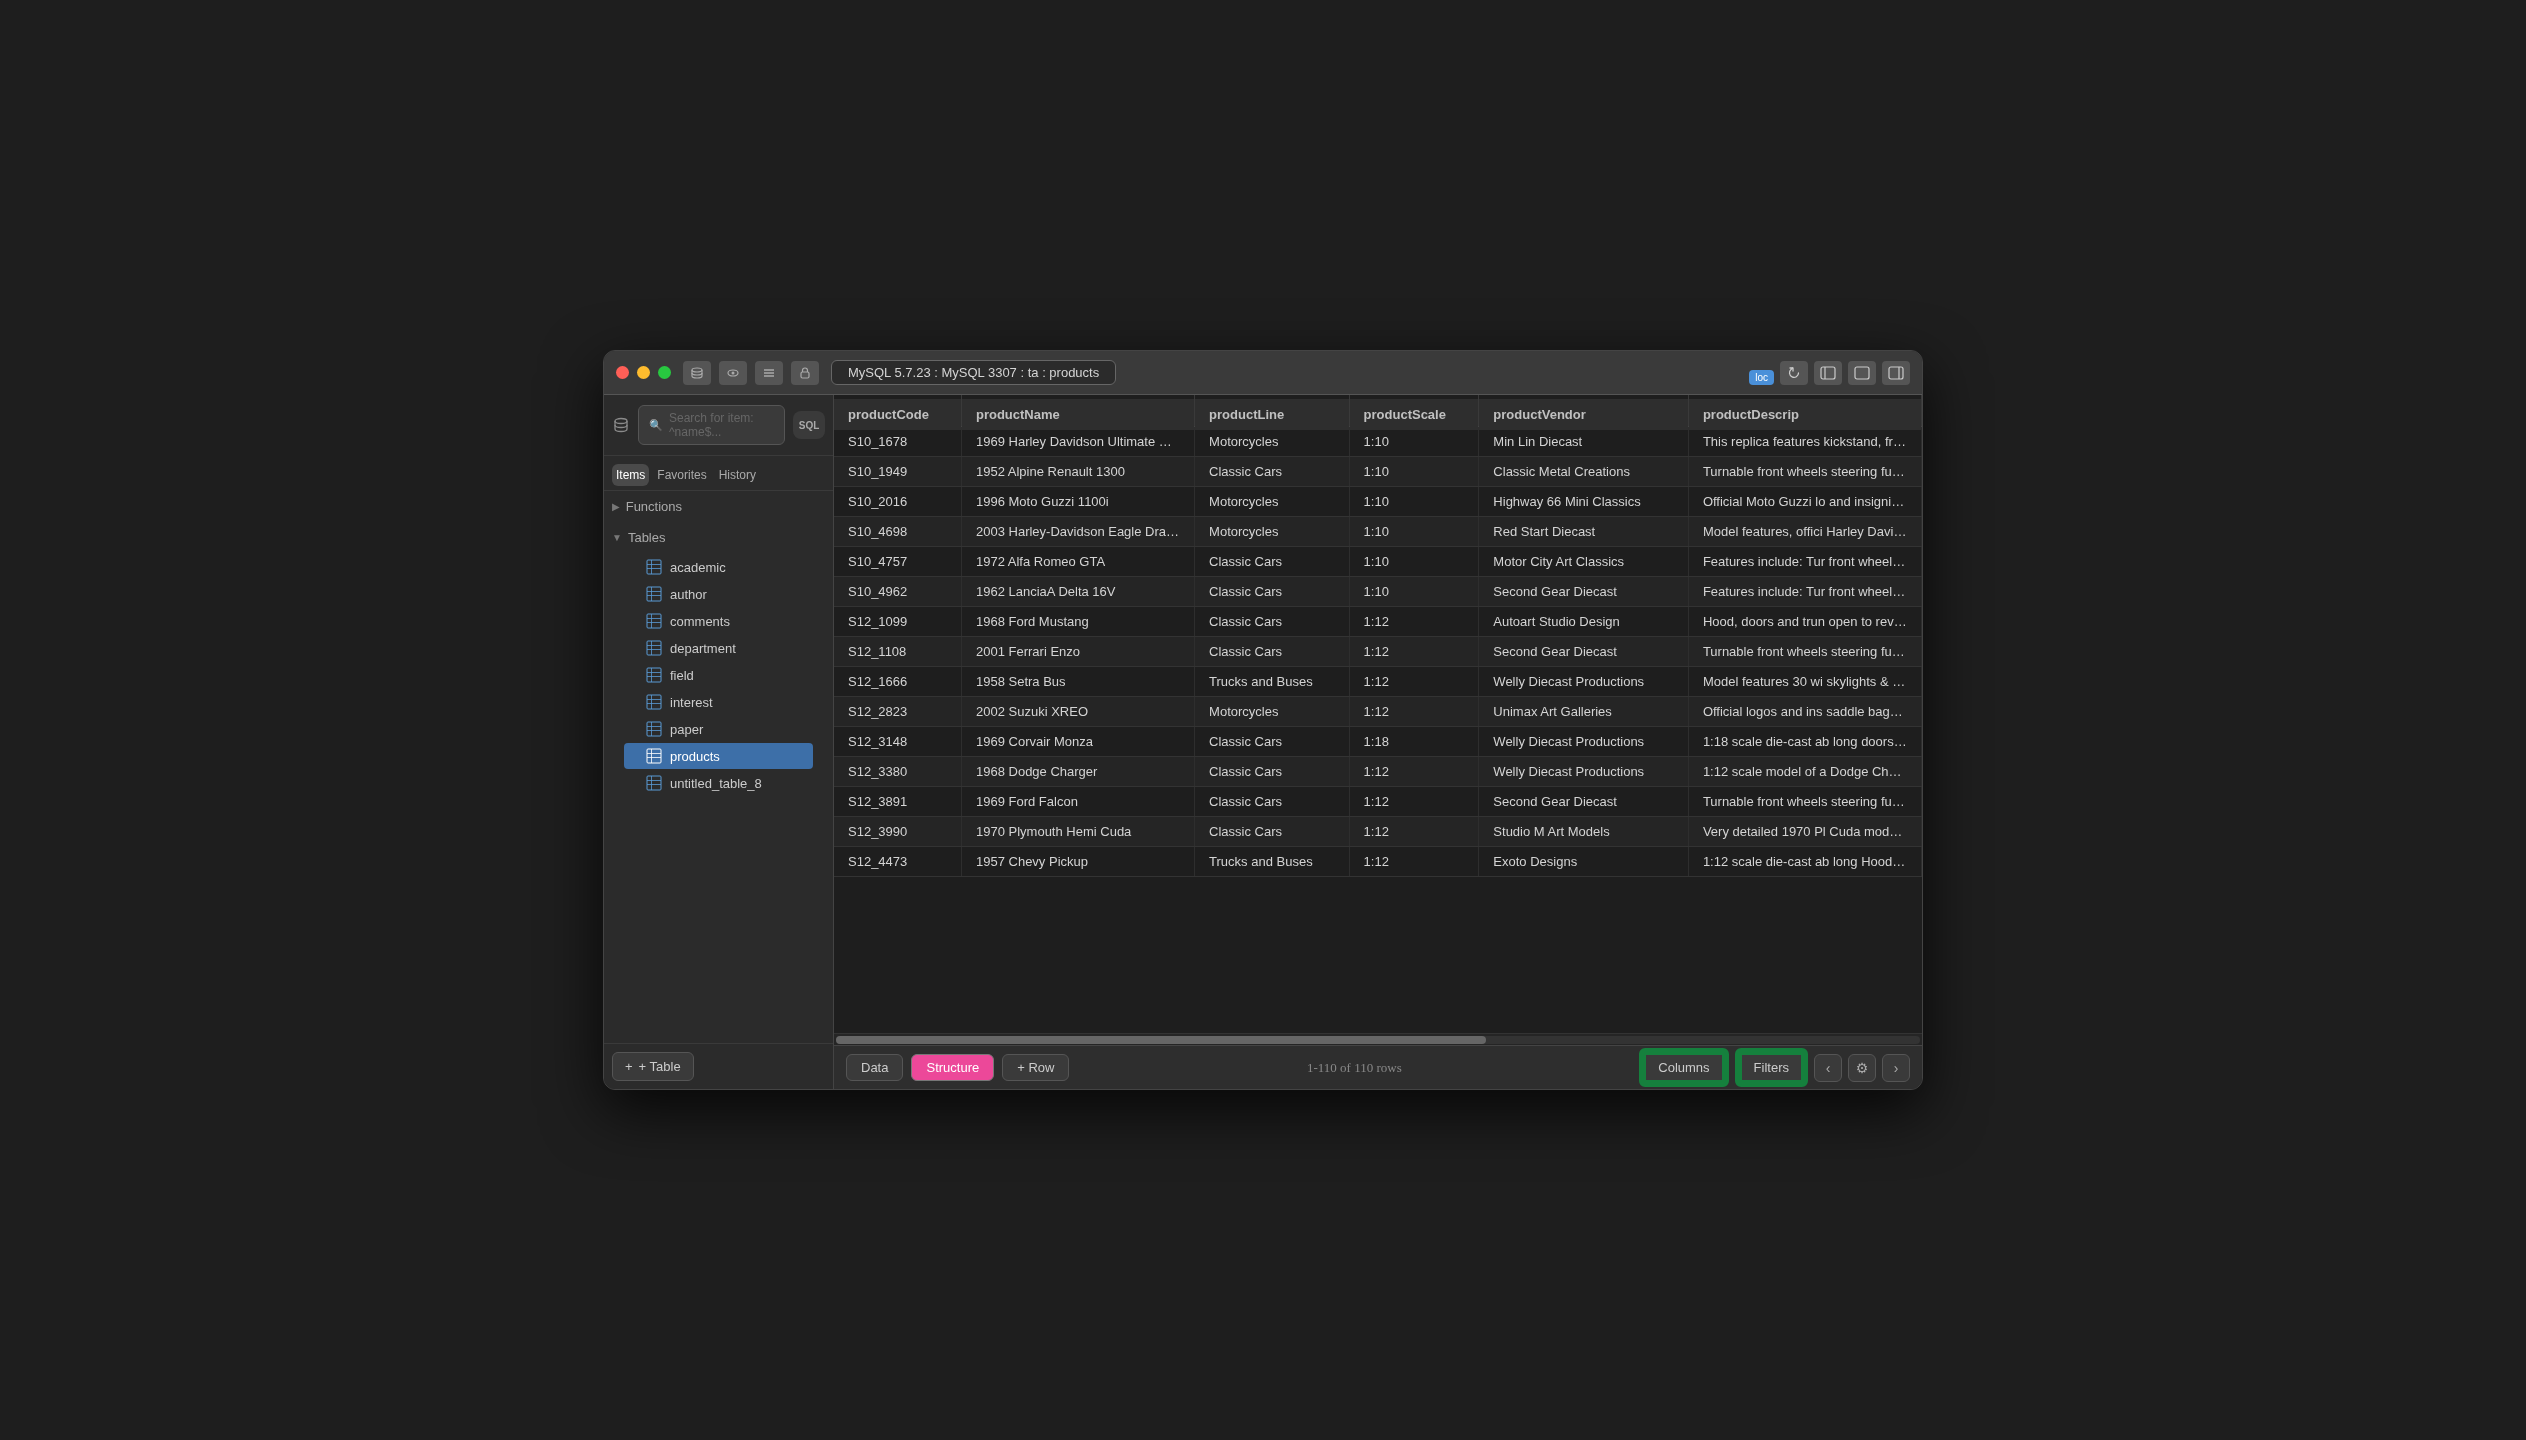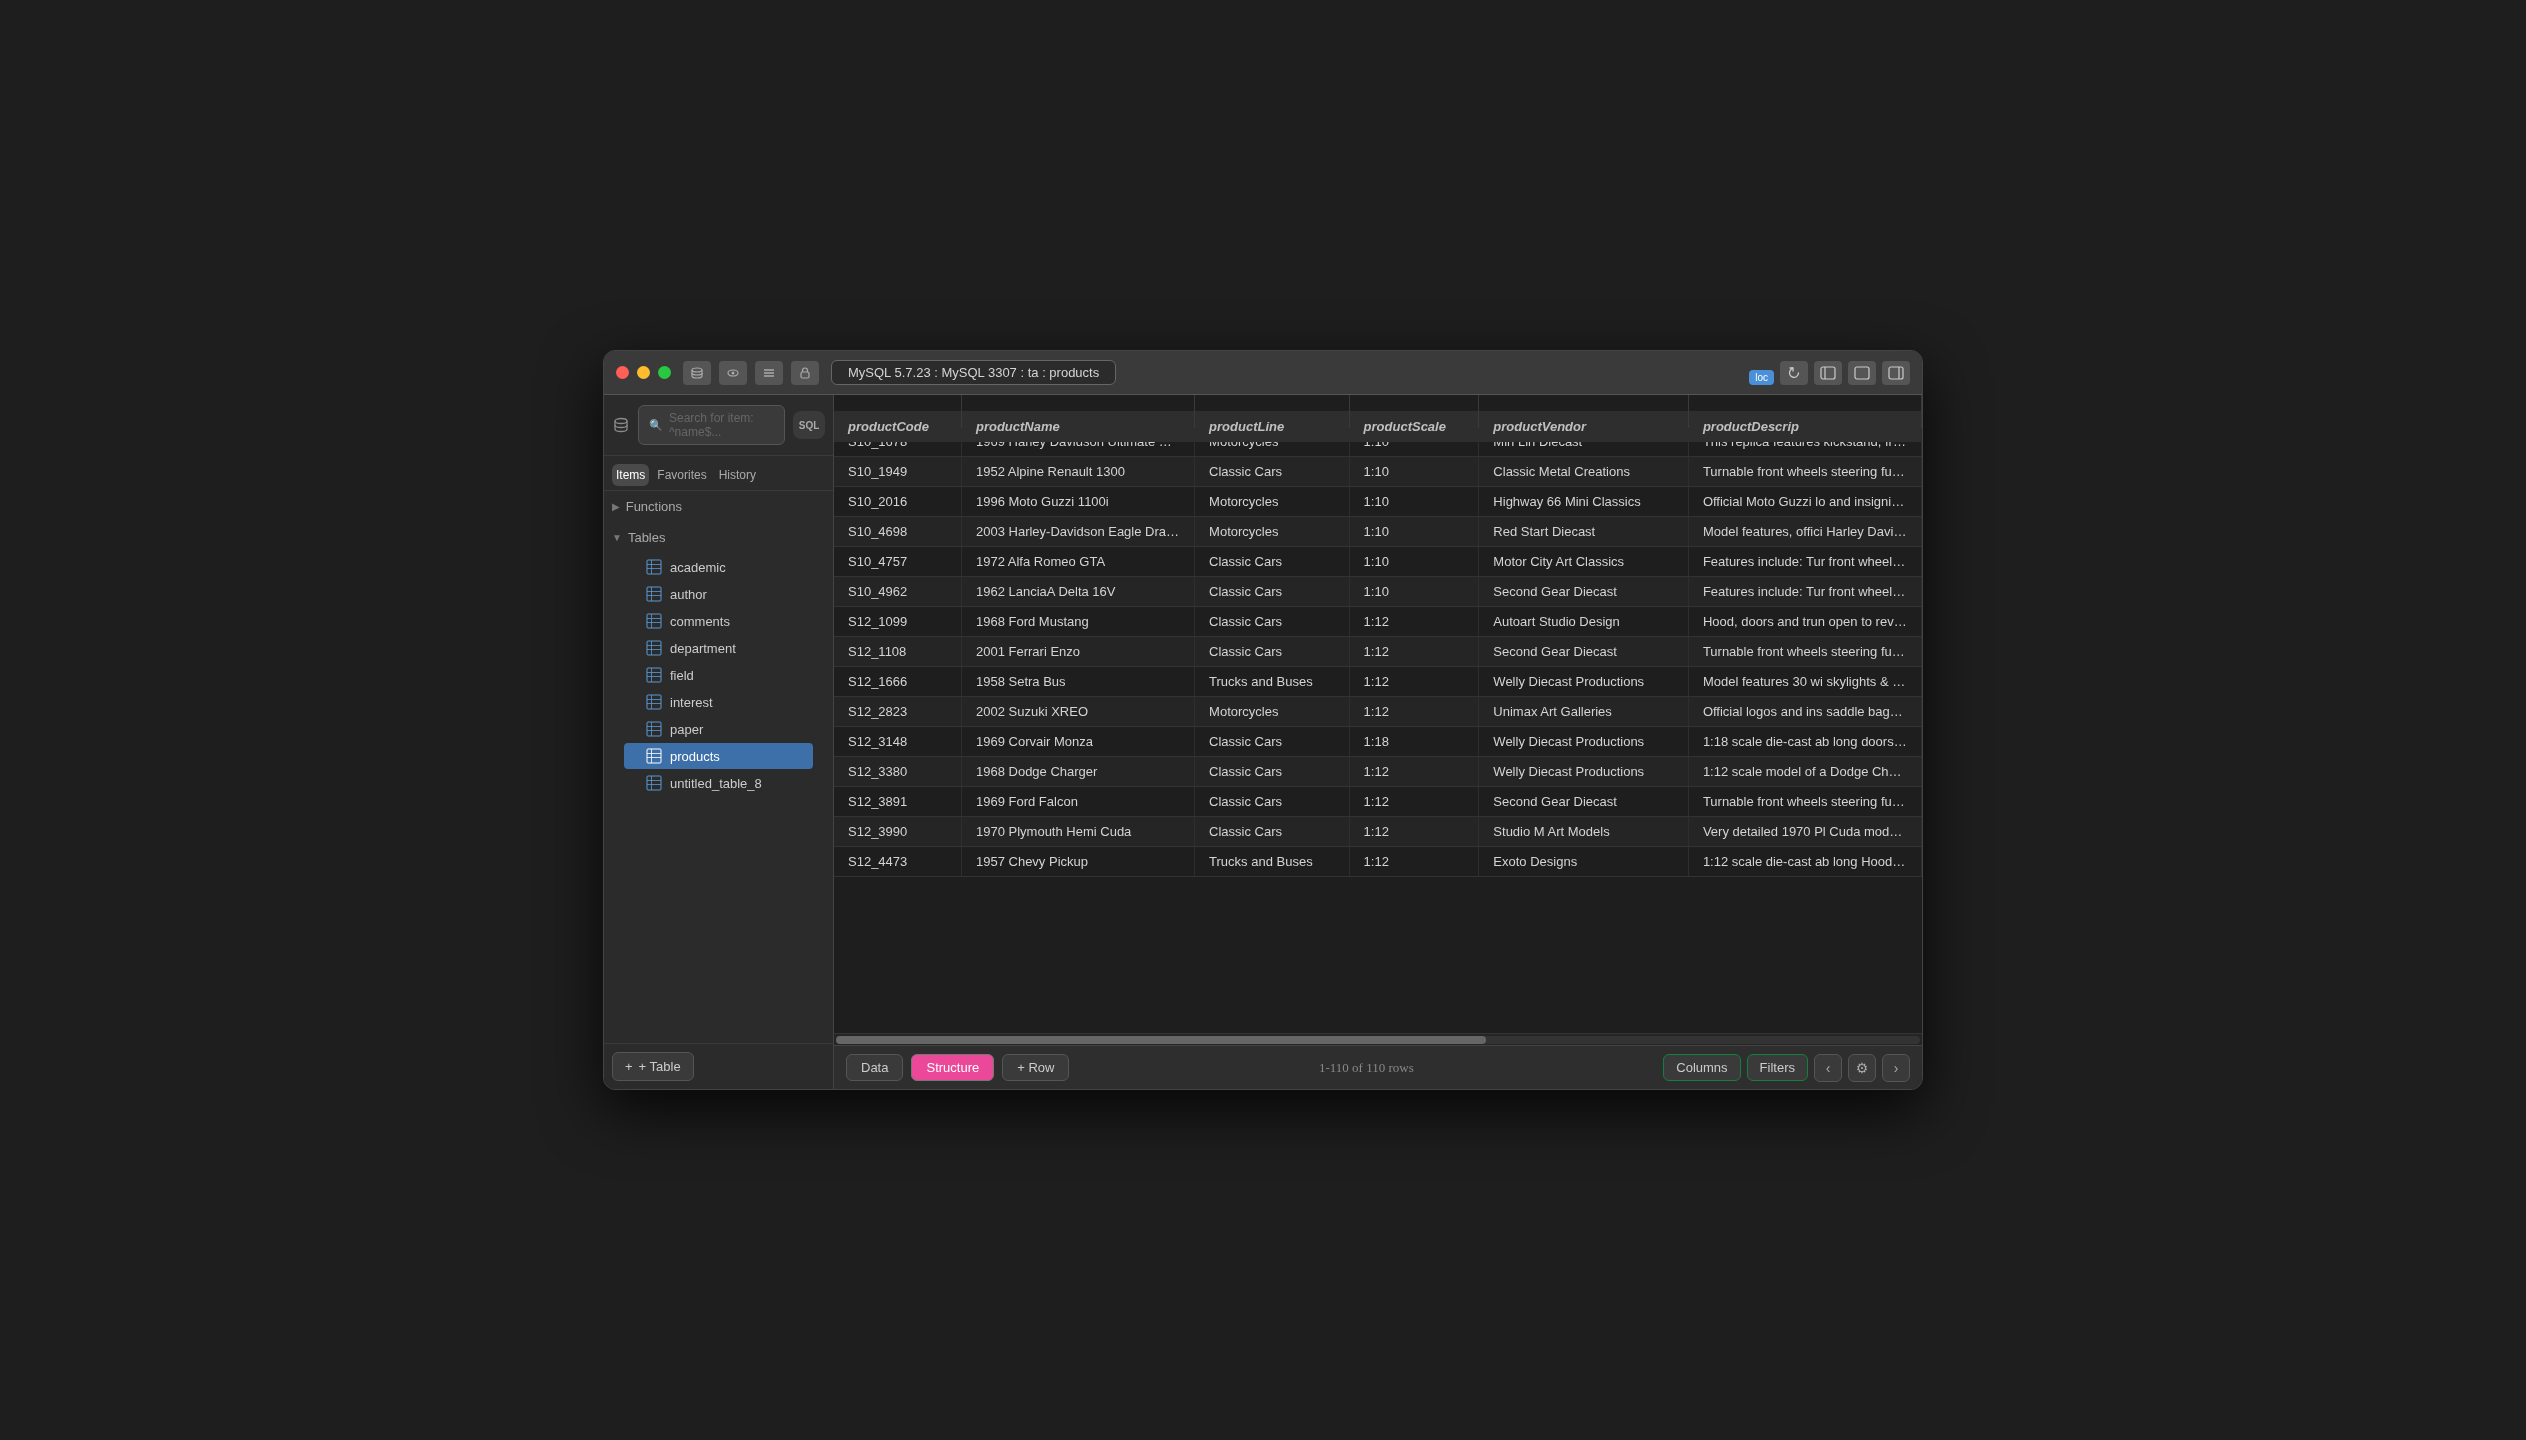--- a/index.html
+++ b/index.html
@@ -227,23 +227,22 @@
       overflow: auto;
       background: #1e1e1e;
     }
     table {
       width: 100%;
       border-collapse: collapse;
       font-size: 13px;
     }
     thead {
       position: sticky;
-      top: 16px;
+      top: 4px;
       z-index: 10;
-      font-style: italic;
     }
     th {
       background: #2e2e2e;
       color: #c0c0c0;
       font-weight: 600;
       padding: 8px 14px;
       text-align: left;
       border-bottom: 1px solid #444;
       border-right: 1px solid #3a3a3a;
       white-space: nowrap;
@@ -297,21 +296,21 @@
       gap: 6px;
       align-items: center;
     }
     .bottom-right-btn {
       padding: 5px 12px;
       border-radius: 6px;
       font-size: 13px;
       cursor: pointer;
       color: #ccc;
       background: #3a3a3a;
-      border: 1px solid #15803d;
+      border: 7px solid #15803d;
     }
     .nav-btn {
       width: 28px;
       height: 28px;
       display: flex;
       align-items: center;
       justify-content: center;
       background: #3a3a3a;
       border-radius: 6px;
       border: 1px solid #555;

